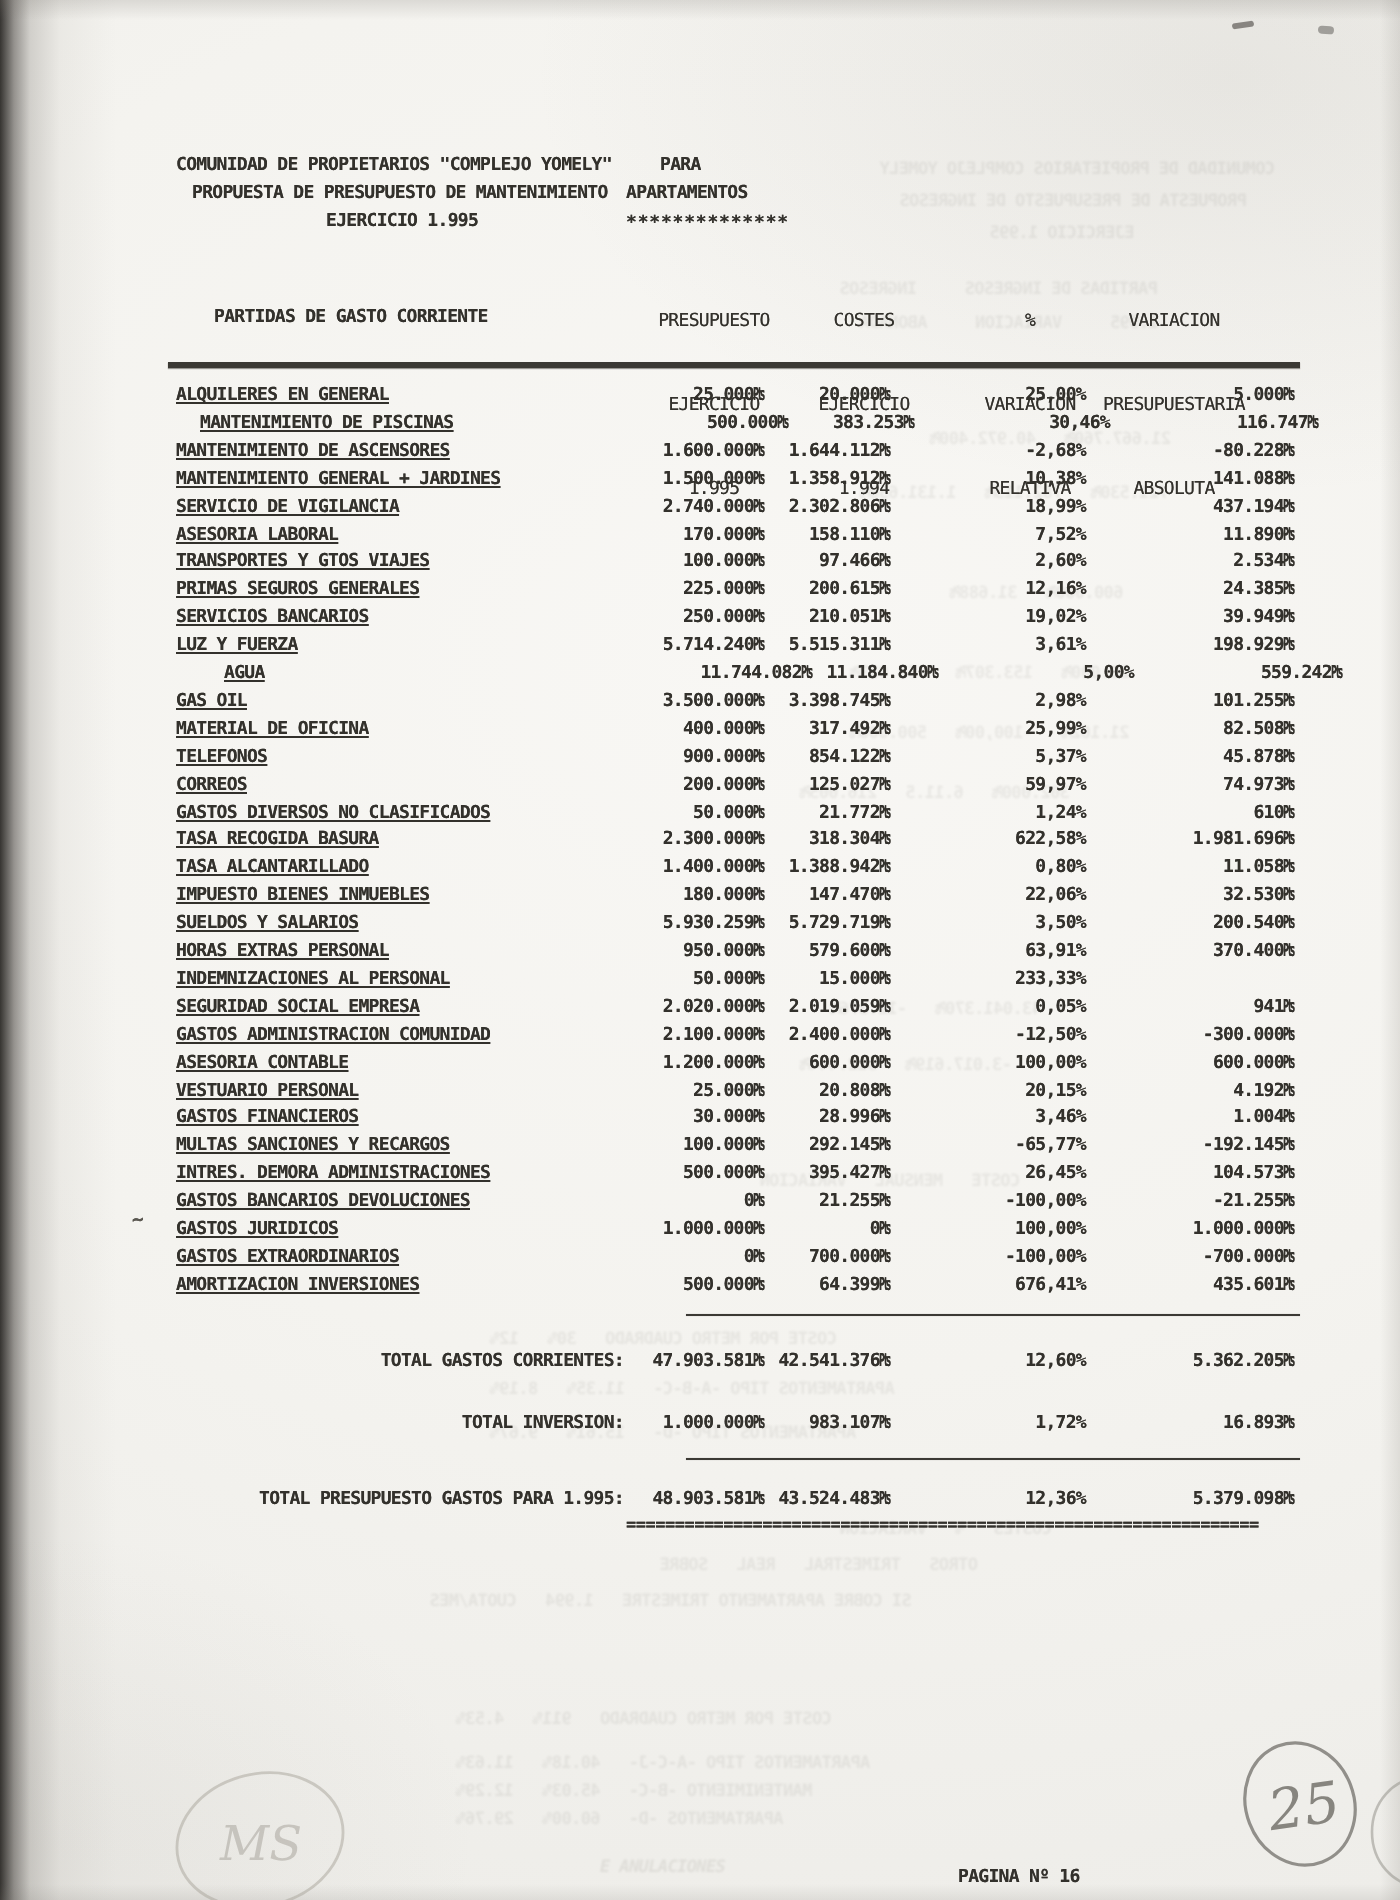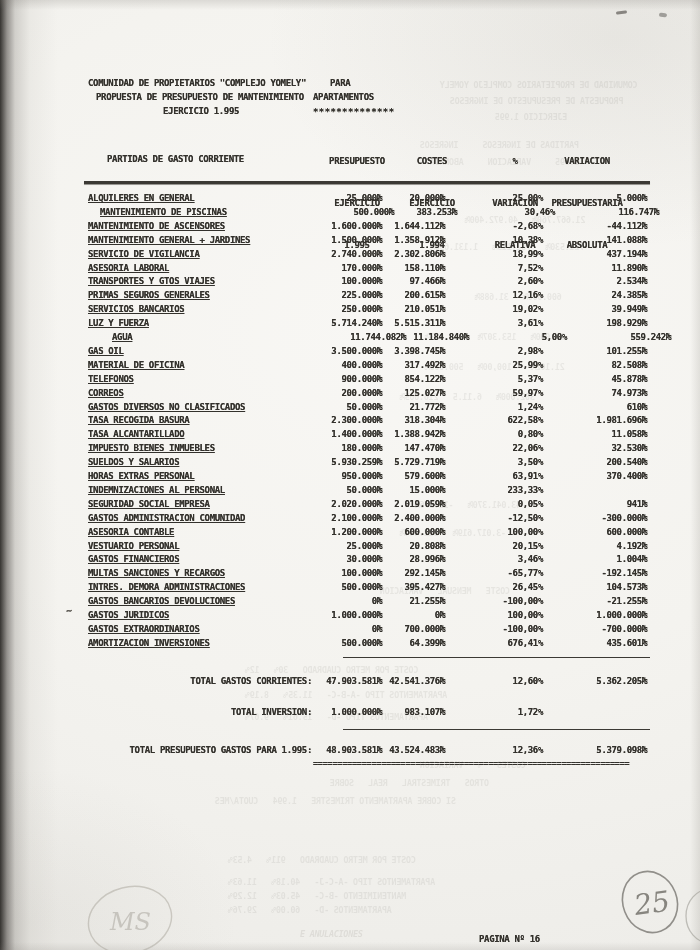--- a/index.html
+++ b/index.html
@@ -25,21 +25,21 @@
   .edge-right{position:absolute;right:0;top:0;bottom:0;width:10px;
     background:linear-gradient(270deg, rgba(130,126,118,0.18), rgba(0,0,0,0));}
   .edge-bottom{position:absolute;left:0;bottom:0;right:0;height:8px;
     background:linear-gradient(0deg, rgba(120,116,110,0.14), rgba(0,0,0,0));}
 
   .t{
     position:absolute;font-size:9px;font-weight:700;letter-spacing:-0.35px;
     color:#33312c;white-space:pre;text-shadow:0 0 0.3px rgba(51,49,44,0.8);
   }
   .hcol{
-    position:absolute;text-align:center;font-size:9px;font-weight:700;
+    position:absolute;text-align:center;font-size:9px;font-weight:400;
     letter-spacing:-0.35px;color:#33312c;line-height:14px;white-space:pre;
     text-shadow:0 0 0.3px rgba(51,49,44,0.8);
   }
   .rule{position:absolute;background:#3b3934;}
   .rule.thick{height:3px;box-shadow:0 0.5px 0.5px rgba(59,57,52,0.5);}
   .rule.thin{height:1px;box-shadow:0 0 0.4px rgba(59,57,52,0.6);}
 
   .row{position:absolute;left:85px;width:566px;height:13px;}
   .row span{
     position:absolute;top:0;font-size:9px;font-weight:700;letter-spacing:-0.35px;
@@ -144,21 +144,21 @@
         <span class="v v1">500.000₧</span>
         <span class="v v2">383.253₧</span>
         <span class="v v3">30,46%</span>
         <span class="v v4">116.747₧</span>
       </div>
       <div class="row" style="top: 220.8px;">
         <span class="lab">MANTENIMIENTO DE ASCENSORES</span>
         <span class="v v1">1.600.000₧</span>
         <span class="v v2">1.644.112₧</span>
         <span class="v v3">-2,68%</span>
-        <span class="v v4">-44.112₧</span>
+        <span class="v v4">-80.228₧</span>
       </div>
       <div class="row" style="top: 234.7px;">
         <span class="lab">MANTENIMIENTO GENERAL + JARDINES</span>
         <span class="v v1">1.500.000₧</span>
         <span class="v v2">1.358.912₧</span>
         <span class="v v3">10,38%</span>
         <span class="v v4">141.088₧</span>
       </div>
       <div class="row" style="top: 248.6px;">
         <span class="lab">SERVICIO DE VIGILANCIA</span>
@@ -375,20 +375,21 @@
         <span class="v v1">47.903.581₧</span>
         <span class="v v2">42.541.376₧</span>
         <span class="v v3">12,60%</span>
         <span class="v v4">5.362.205₧</span>
       </div>
       <div class="row" style="top: 707px;">
         <span class="lab-r">TOTAL INVERSION:</span>
         <span class="v v1">1.000.000₧</span>
         <span class="v v2">983.107₧</span>
         <span class="v v3">1,72%</span>
+        <span class="v v4">16.893₧</span>
       </div>
       <div class="row" style="top: 745px;">
         <span class="lab-r">TOTAL PRESUPUESTO GASTOS PARA 1.995:</span>
         <span class="v v1">48.903.581₧</span>
         <span class="v v2">43.524.483₧</span>
         <span class="v v3">12,36%</span>
         <span class="v v4">5.379.098₧</span>
       </div>
     </div>
 

